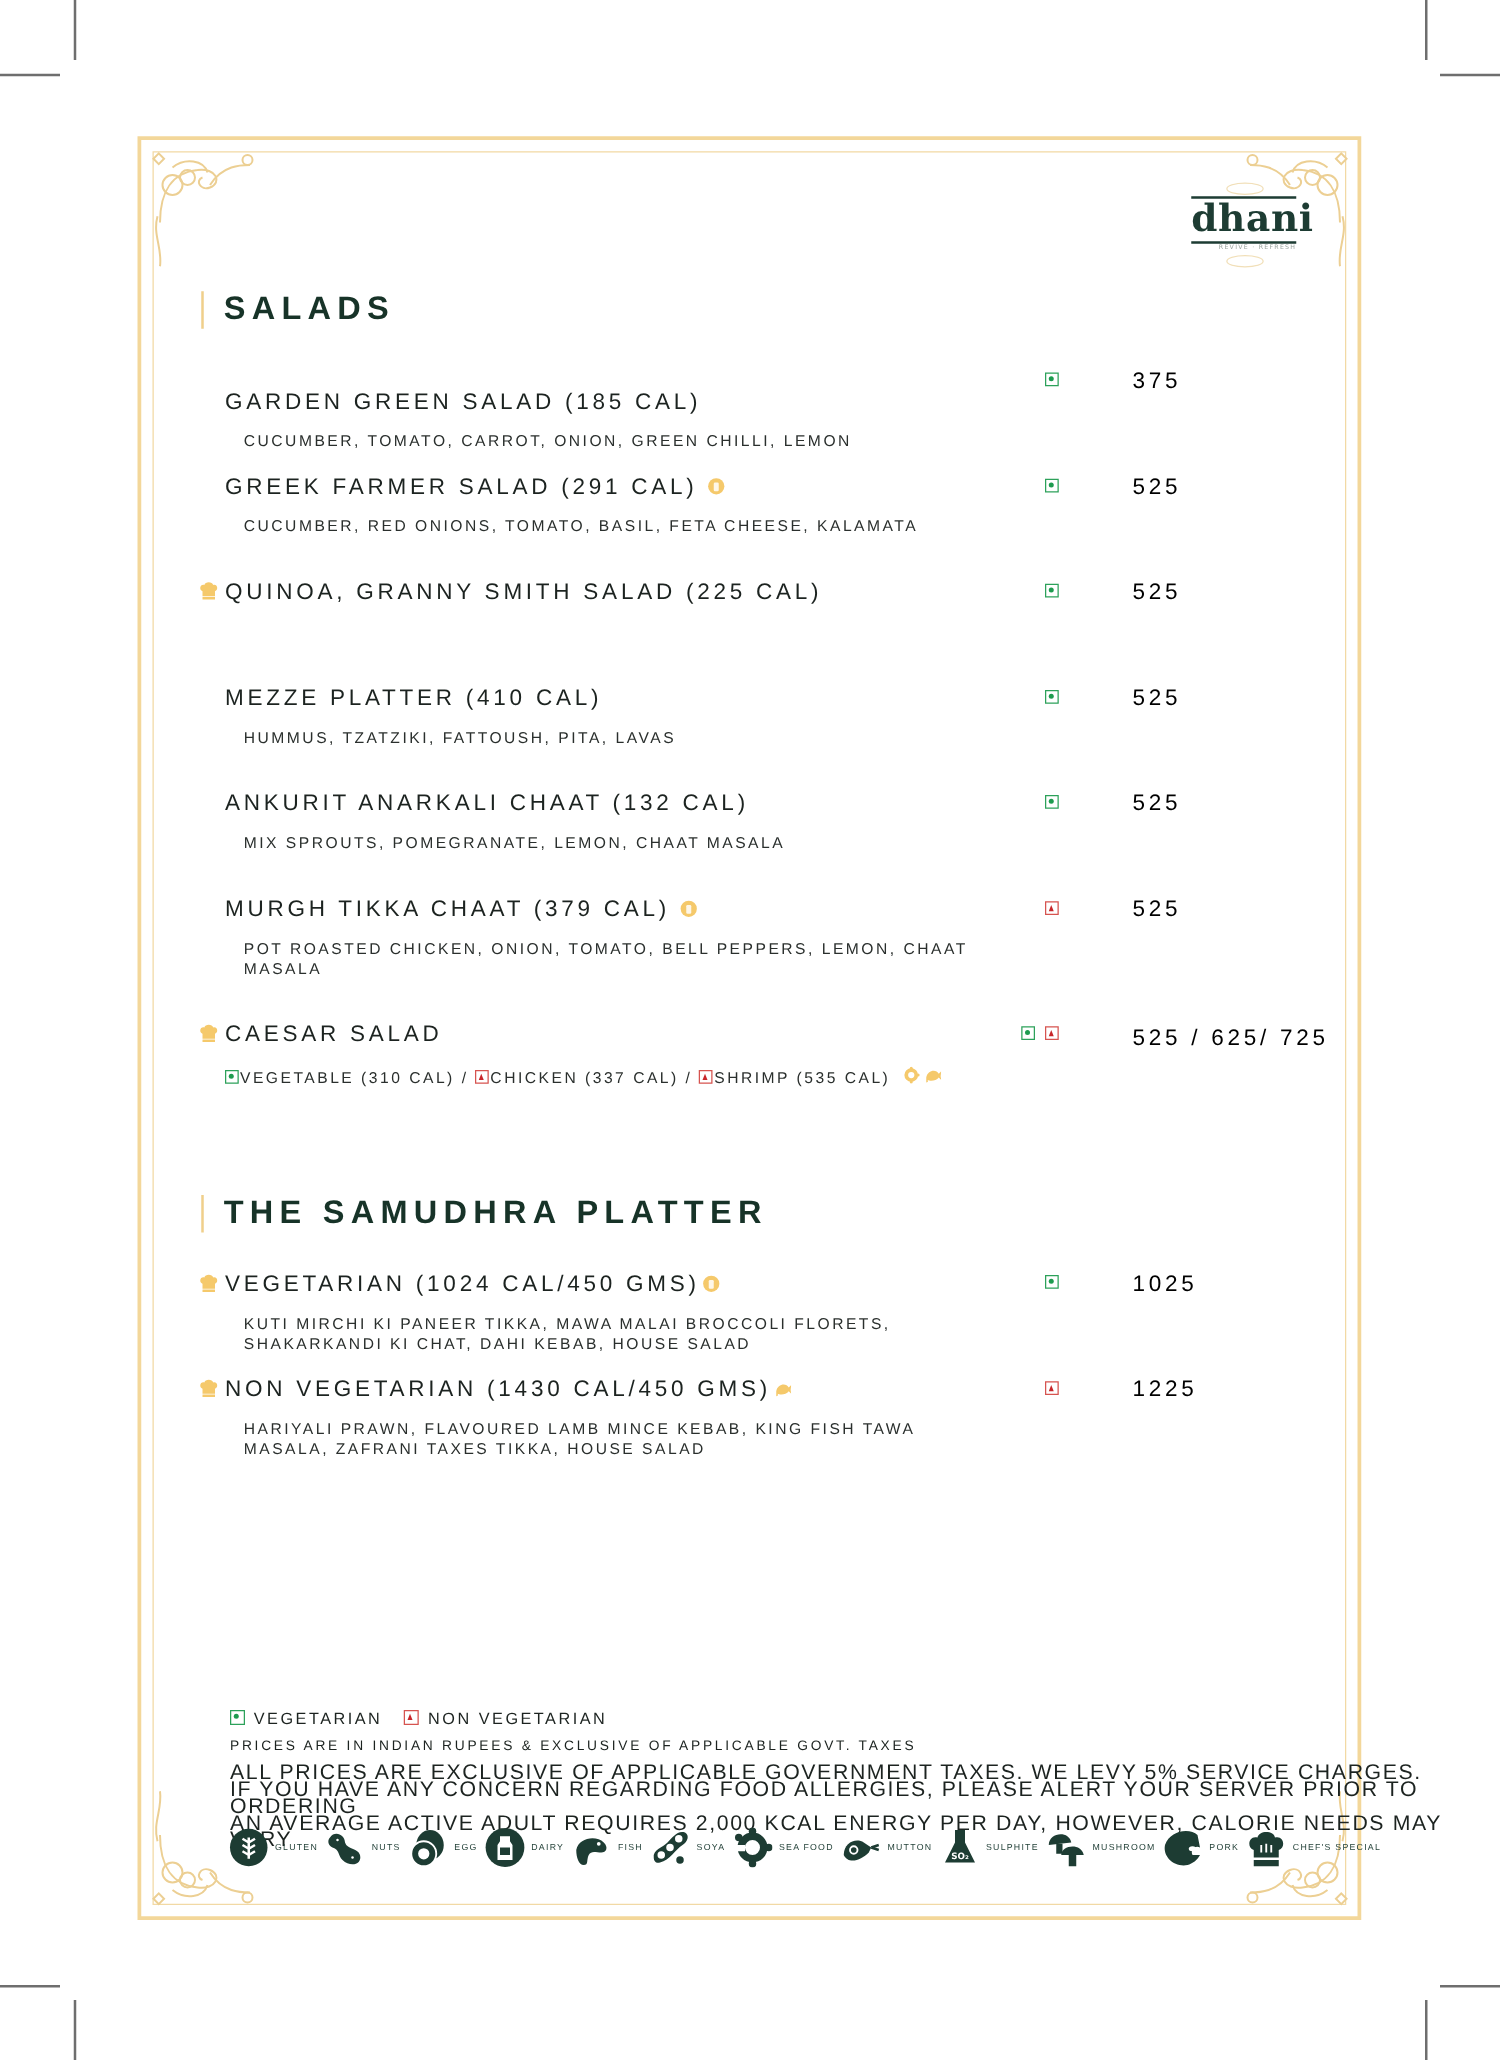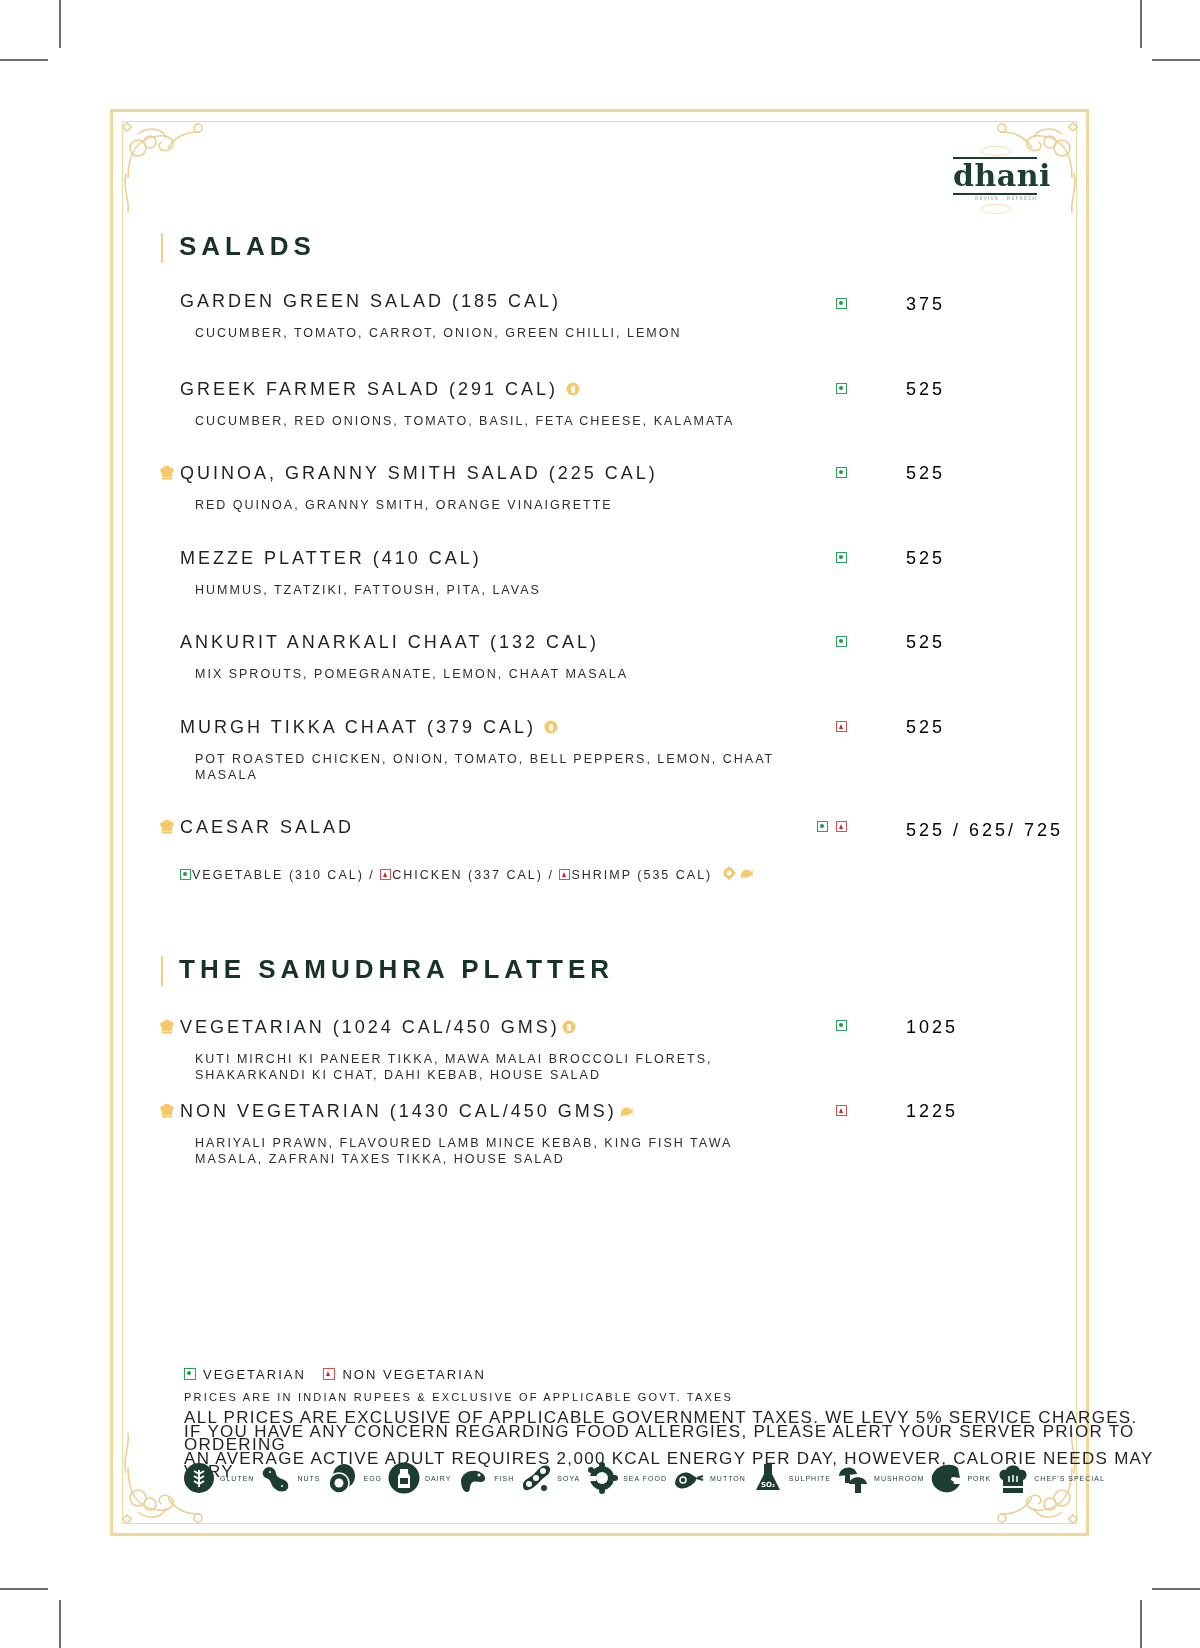--- a/index.html
+++ b/index.html
@@ -19,21 +19,21 @@
   .item-desc{font-family:"Liberation Sans",sans-serif;font-size:12.5px;letter-spacing:2px;color:#2a2f2d;margin-top:13px;padding-left:15px;line-height:16px;width:580px;}
   .chef{position:absolute;left:-21px;top:1px;width:16px;height:16px;}
   .allergen{display:inline-block;width:14px;height:14px;vertical-align:-1px;margin-left:8px;}
   .veg,.nonveg{display:inline-block;width:11px;height:11px;box-sizing:border-box;position:relative;vertical-align:middle;}
   .veg{border:1.5px solid #2ca15a;}
   .veg::after{content:"";position:absolute;left:2px;top:2px;width:4px;height:4px;border-radius:50%;background:#1e9b4f;}
   .nonveg{border:1.5px solid #d6534f;}
   .nonveg::after{content:"";position:absolute;left:1.5px;top:1.5px;width:0;height:0;border-left:2.5px solid transparent;border-right:2.5px solid transparent;border-bottom:5px solid #c8262a;}
   .diet{position:absolute;left:836px;}
   .price{position:absolute;left:906px;font-family:"Liberation Sans",sans-serif;font-size:18px;letter-spacing:3px;color:#000000;white-space:nowrap;}
-  .variants{font-family:"Liberation Sans",sans-serif;font-size:12.5px;letter-spacing:2px;color:#2a2f2d;margin-top:28px;white-space:nowrap;}
+  .variants{font-family:"Liberation Sans",sans-serif;font-size:12.5px;letter-spacing:2px;color:#2a2f2d;margin-top:15px;white-space:nowrap;}
   .variants .veg,.variants .nonveg{vertical-align:-1px;margin-right:1px;}
   .legend{position:absolute;left:184px;top:1367px;font-family:"Liberation Sans",sans-serif;font-size:13px;letter-spacing:2px;color:#1c2320;}
   .legend .veg,.legend .nonveg{width:12px;height:12px;vertical-align:-1px;margin-right:7px;}
   .prices-note{position:absolute;left:184px;top:1391px;font-family:"Liberation Sans",sans-serif;font-size:11px;letter-spacing:2.2px;color:#1c2320;}
   .disclaimer{position:absolute;left:184px;top:1411px;font-family:"Liberation Sans",sans-serif;font-size:17px;letter-spacing:1.3px;line-height:13.5px;color:#1c2320;}
   .allergen-bar{position:absolute;left:183px;top:1462px;display:flex;align-items:center;}
   .al{display:flex;align-items:center;margin-right:6px;}
   .al .ic{width:32px;height:32px;display:block;}
   .al .lb{font-family:"Liberation Sans",sans-serif;font-size:7px;letter-spacing:1px;color:#1d3c33;margin-left:5px;}
 </style>
@@ -117,42 +117,41 @@
       <circle cx="7" cy="7" r="4" fill="none" stroke="#f5c96b" stroke-width="3"></circle>
       <circle cx="7" cy="1.5" r="1.2" fill="#f5c96b"></circle>
         <circle cx="12.5" cy="7" r="1.2" fill="#f5c96b"></circle>
         <circle cx="7" cy="12.5" r="1.2" fill="#f5c96b"></circle>
     </symbol>
   </defs>
 </svg>
 
 <div class="section-title" style="top:231px;">SALADS</div>
 
-<div class="item" style="top:291px;">
+<div class="item" style="top:311px;">
   <div class="item-name">GARDEN GREEN SALAD (185 CAL)</div>
   <div class="item-desc">CUCUMBER, TOMATO, CARROT, ONION, GREEN CHILLI, LEMON</div>
 </div>
 <span class="diet veg" style="top:298px;"></span>
 <div class="price" style="top:294px;">375</div>
 
 <div class="item" style="top:379px;">
   <div class="item-name"><span>GREEK FARMER SALAD (291 CAL)</span><svg class="allergen">
         <use href="#dairy-gold"></use>
       </svg></div>
   <div class="item-desc">CUCUMBER, RED ONIONS, TOMATO, BASIL, FETA CHEESE, KALAMATA</div>
 </div>
 <span class="diet veg" style="top:383px;"></span>
 <div class="price" style="top:379px;">525</div>
 
 <div class="item" style="top:463px;">
   <svg class="chef">
       <use href="#chef-hat"></use>
     </svg>
   <div class="item-name">QUINOA, GRANNY SMITH SALAD (225 CAL)</div>
-  <div class="item-desc">RED QUINOA, GRANNY SMITH, ORANGE VINAIGRETTE</div>
 </div>
 <span class="diet veg" style="top:467px;"></span>
 <div class="price" style="top:463px;">525</div>
 
 <div class="item" style="top:548px;">
   <div class="item-name">MEZZE PLATTER (410 CAL)</div>
   <div class="item-desc">HUMMUS, TZATZIKI, FATTOUSH, PITA, LAVAS</div>
 </div>
 <span class="diet veg" style="top:552px;"></span>
 <div class="price" style="top:548px;">525</div>

